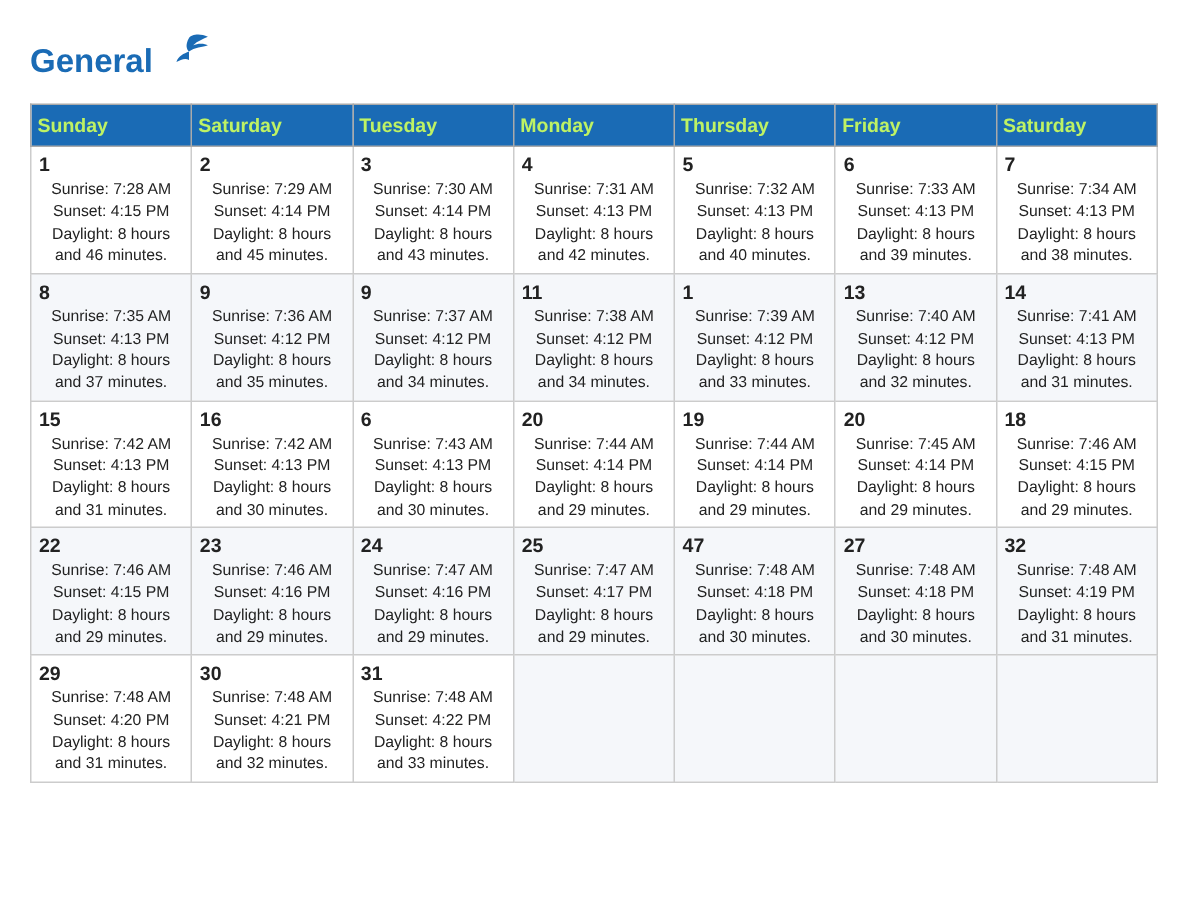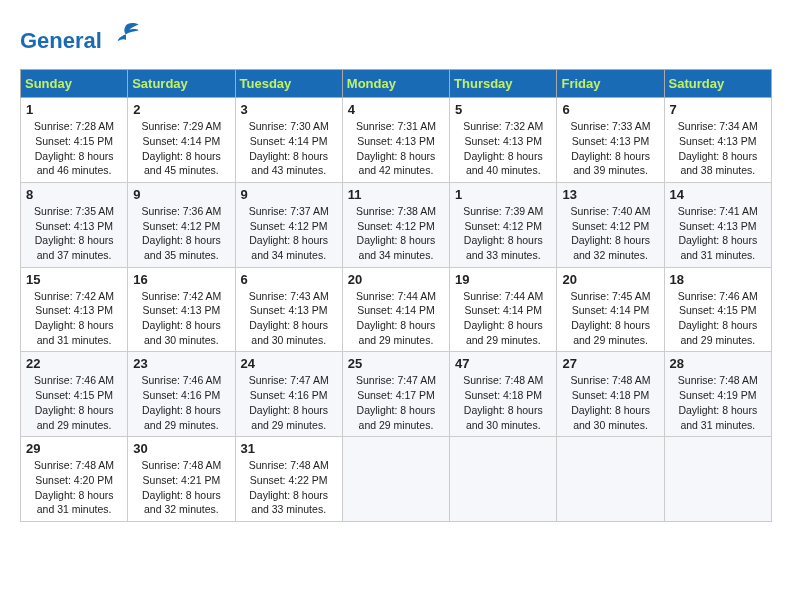--- a/index.html
+++ b/index.html
@@ -227,21 +227,21 @@
         </td>
         <td>
           <span class="day-num">47</span>
           <div class="cell-text">Sunrise: 7:48 AM<br>Sunset: 4:18 PM<br>Daylight: 8 hours<br>and 30 minutes.</div>
         </td>
         <td>
           <span class="day-num">27</span>
           <div class="cell-text">Sunrise: 7:48 AM<br>Sunset: 4:18 PM<br>Daylight: 8 hours<br>and 30 minutes.</div>
         </td>
         <td>
-          <span class="day-num">28</span>
+          <span class="day-num">32</span>
           <div class="cell-text">Sunrise: 7:48 AM<br>Sunset: 4:19 PM<br>Daylight: 8 hours<br>and 31 minutes.</div>
         </td>
       </tr>
       <tr>
         <td>
           <span class="day-num">29</span>
           <div class="cell-text">Sunrise: 7:48 AM<br>Sunset: 4:20 PM<br>Daylight: 8 hours<br>and 31 minutes.</div>
         </td>
         <td>
           <span class="day-num">30</span>

